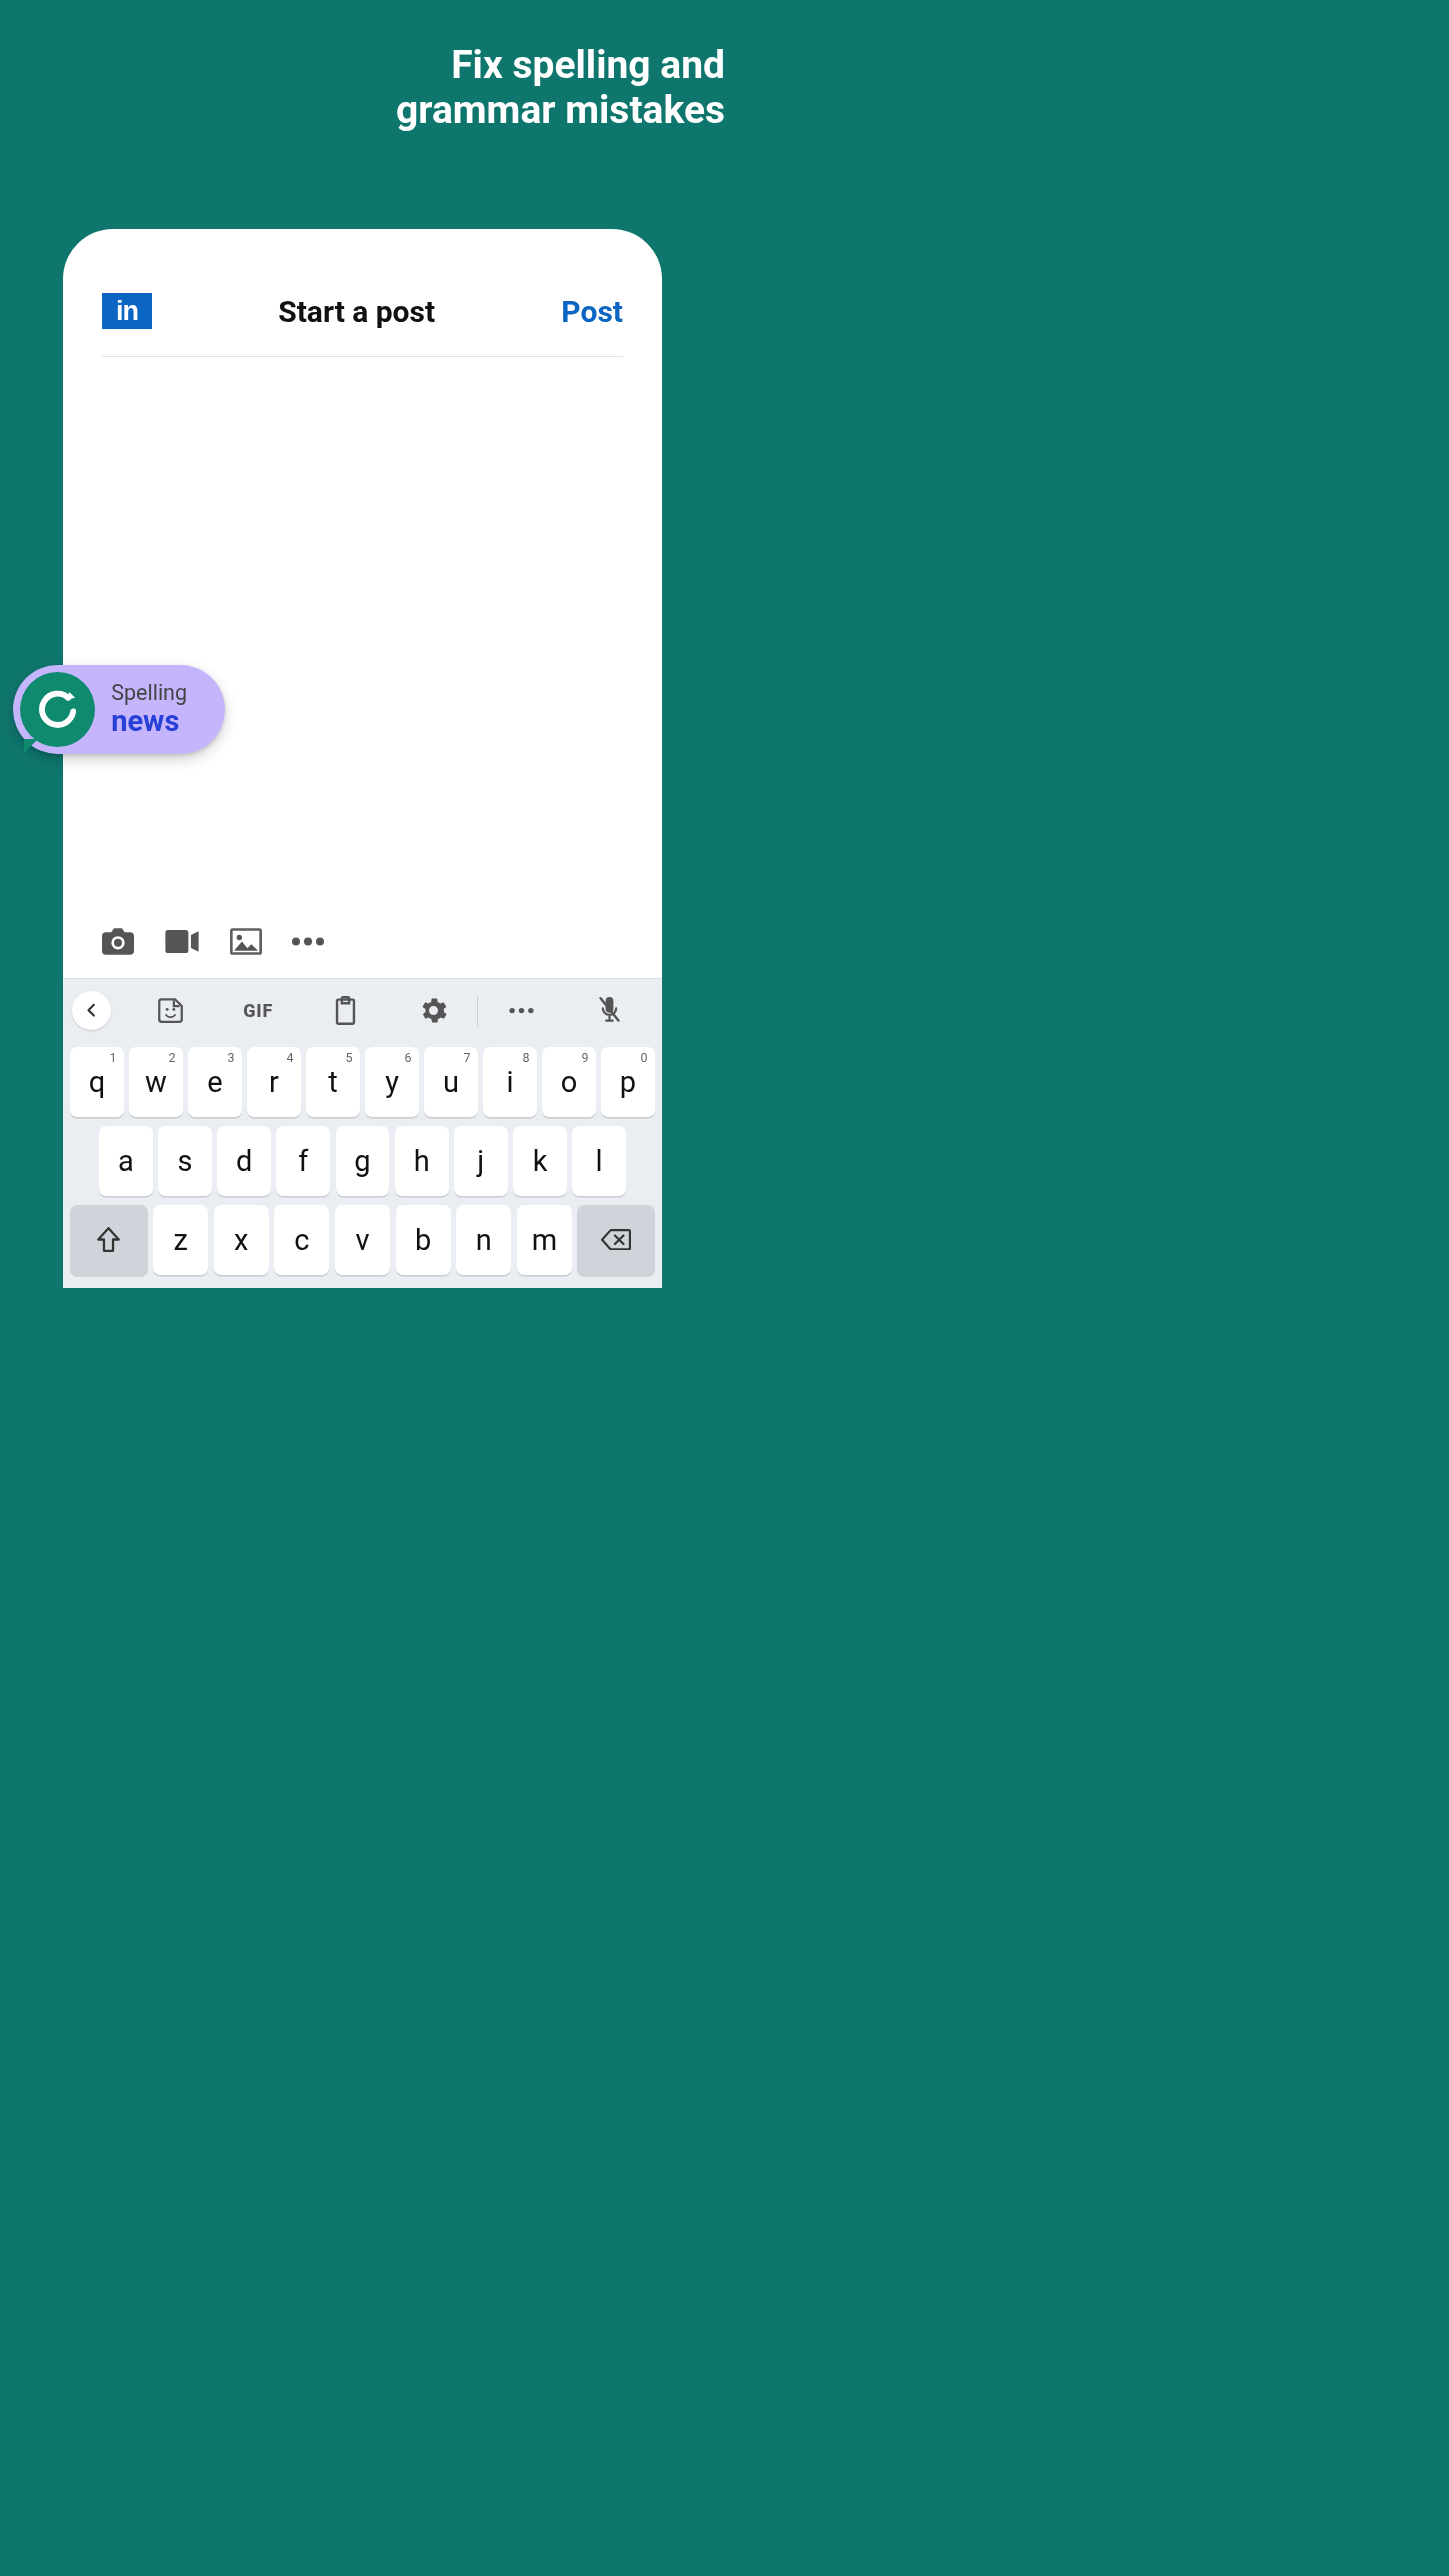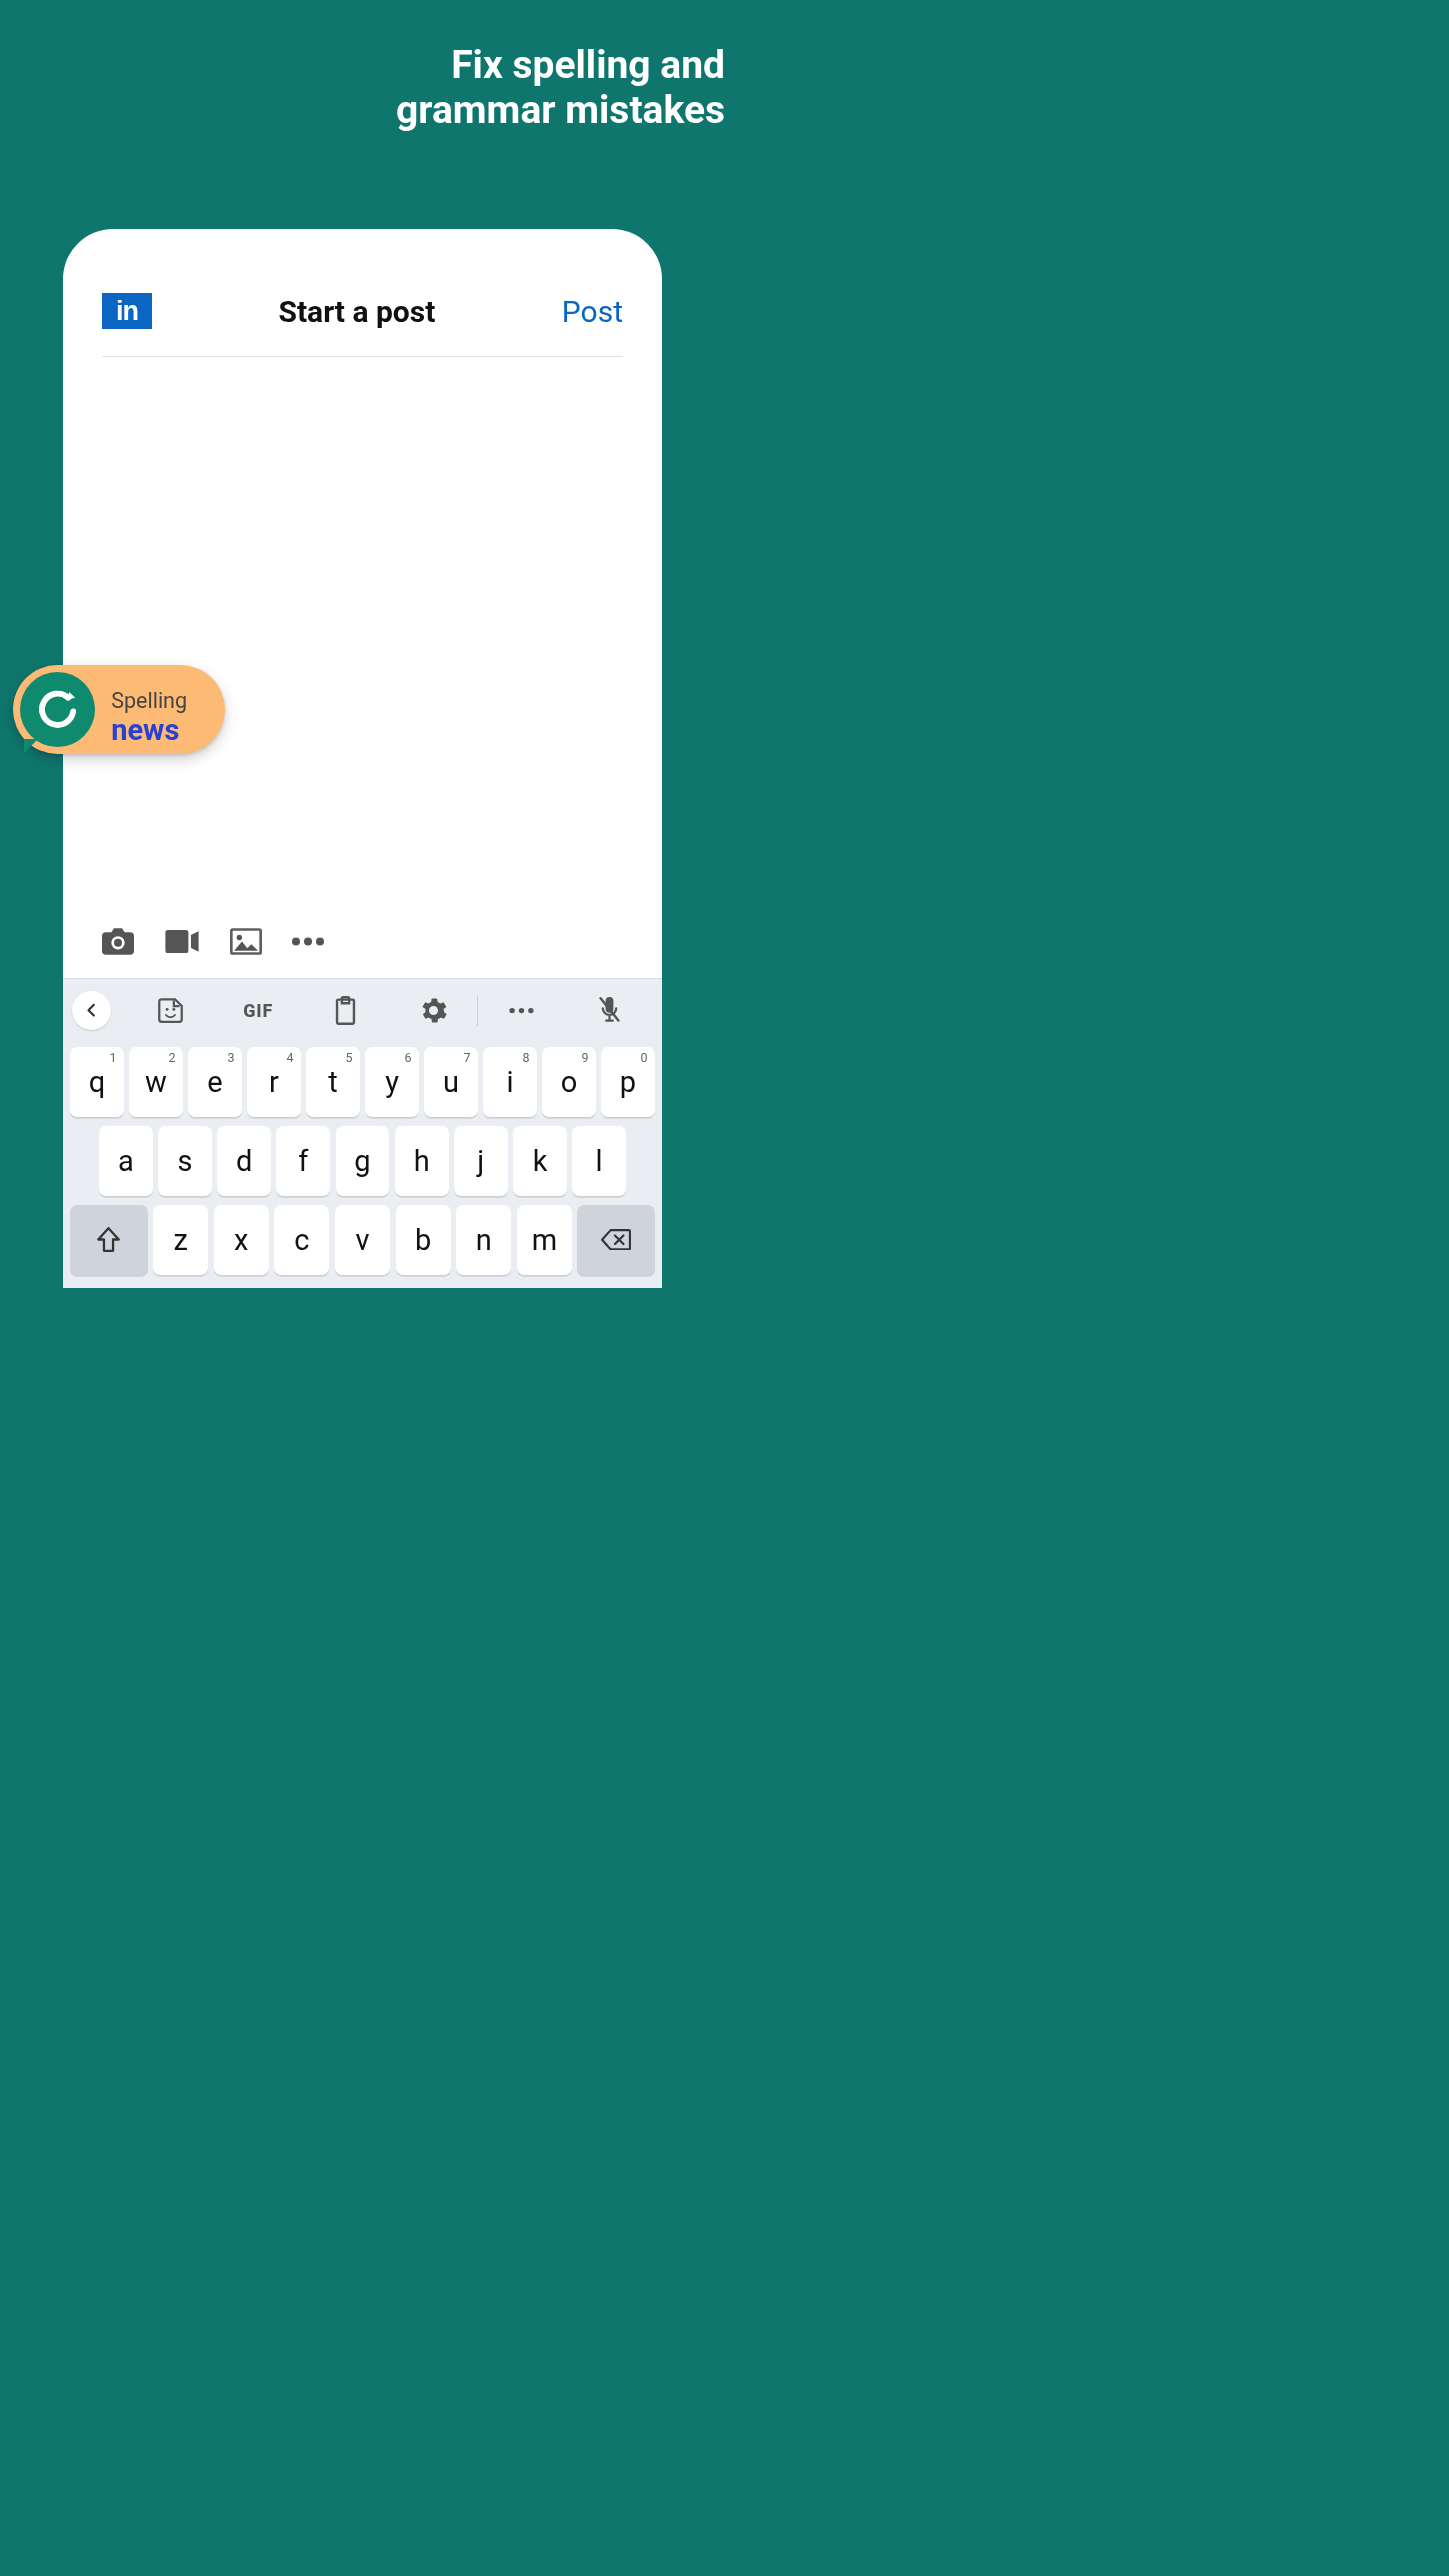--- a/index.html
+++ b/index.html
@@ -59,41 +59,41 @@
     letter-spacing: -0.9px;
     font-family: Arial, sans-serif;
   }
   .post-title {
     font-size: 30px;
     font-weight: 700;
     color: #111;
   }
   .post-action {
     font-size: 30px;
-    font-weight: 400;
+    font-weight: 700;
     color: #0a66c2;
     cursor: pointer;
   }
   .post-body {
     padding-top: 75px;
     font-size: 27px;
     line-height: 1.6;
     color: #111;
   }
   .hl {
     background: #fbd9e3;
     padding: 0.9px 0;
   }
   .suggestion-chip {
     position: absolute;
     left: -50px;
     top: 436px;
     display: flex;
-    align-items: flex-end;
-    background: #fdba74;
+    align-items: center;
+    background: #c4b5fd;
     border-radius: 50px;
     box-shadow: 0 5.4px 14.3px rgba(0,0,0,0.18), 0 1.8px 3.6px rgba(0,0,0,0.12);
     padding: 7.2px 38px 7.2px 7.2px;
     gap: 16px;
   }
   .g-circle {
     width: 75px;
     height: 75px;
     border-radius: 50%;
     background: #0f8a6f;

